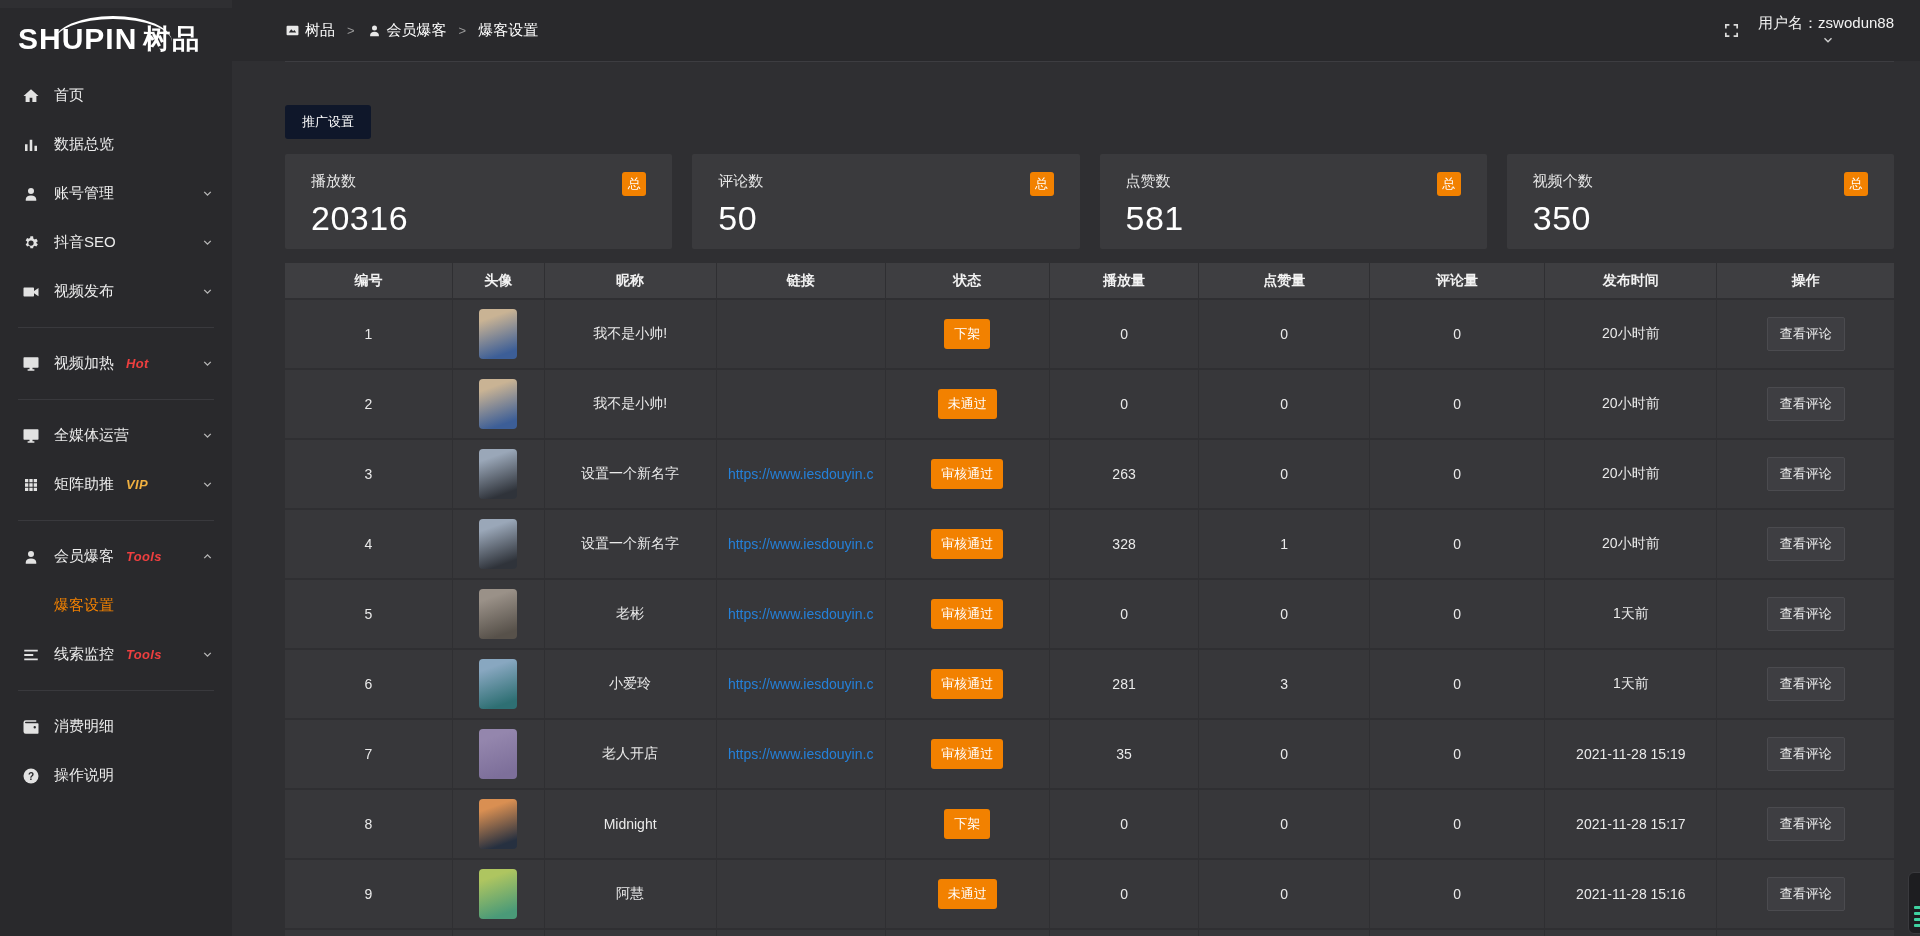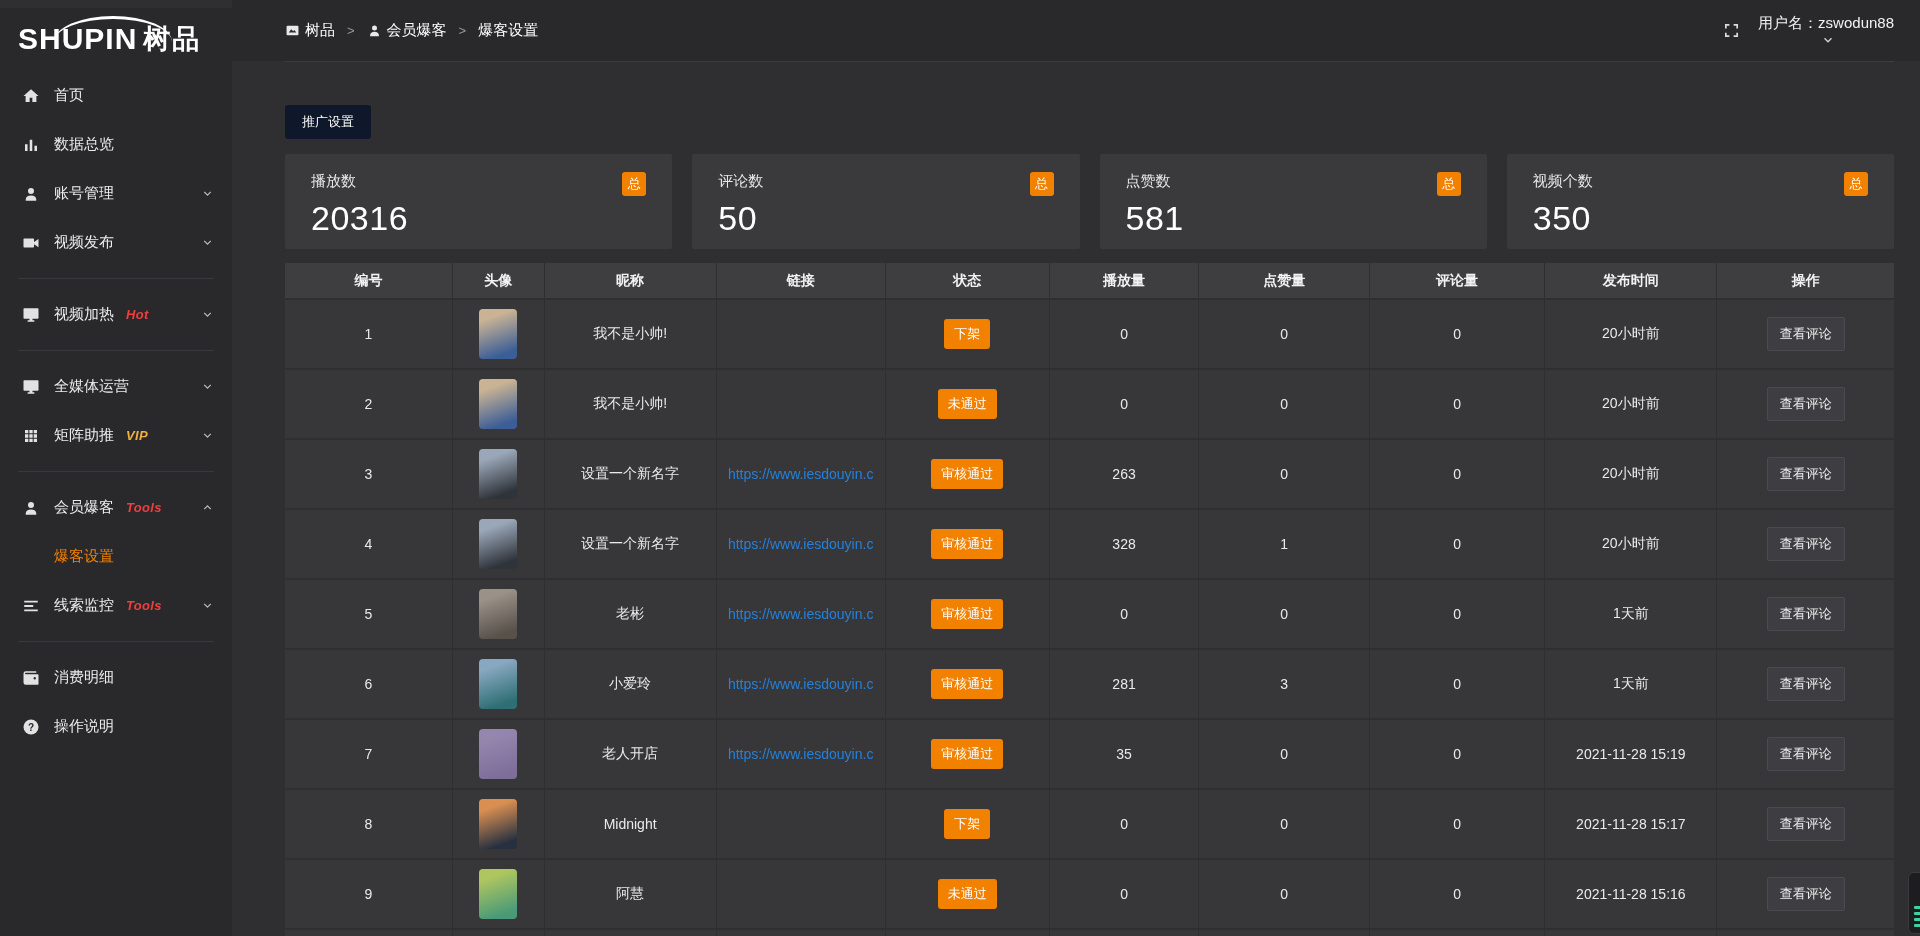--- a/index.html
+++ b/index.html
@@ -116,20 +116,34 @@
 
     <span class="mi-chevron">
           <svg viewBox="0 0 24 24" fill="none" stroke="currentColor" stroke-width="2.6">
             <path d="M6 9l6 6 6-6"></path>
           </svg>
         </span>
   </div>
       <div class="menu-item">
     <span class="mi-icon">
           <svg viewBox="0 0 24 24" fill="currentColor">
+            <path d="M19.1 12.9c.1-.3.1-.6.1-.9s0-.6-.1-.9l2-1.6-1.9-3.3-2.4 1a7 7 0 0 0-1.6-.9L14.8 3h-3.6l-.4 2.3c-.6.2-1.1.5-1.6.9l-2.4-1-1.9 3.3 2 1.6c-.1.3-.1.6-.1.9s0 .6.1.9l-2 1.6 1.9 3.3 2.4-1c.5.4 1 .7 1.6.9l.4 2.3h3.6l.4-2.3c.6-.2 1.1-.5 1.6-.9l2.4 1 1.9-3.3-2-1.6zM12 15.5a3.5 3.5 0 1 1 0-7 3.5 3.5 0 0 1 0 7z"></path>
+          </svg>
+        </span>
+    <span class="mi-label">抖音SEO</span>
+
+    <span class="mi-chevron">
+          <svg viewBox="0 0 24 24" fill="none" stroke="currentColor" stroke-width="2.6">
+            <path d="M6 9l6 6 6-6"></path>
+          </svg>
+        </span>
+  </div>
+      <div class="menu-item">
+    <span class="mi-icon">
+          <svg viewBox="0 0 24 24" fill="currentColor">
             <path d="M16 10.5V7a1 1 0 0 0-1-1H3a1 1 0 0 0-1 1v10a1 1 0 0 0 1 1h12a1 1 0 0 0 1-1v-3.5l6 4v-11l-6 4z"></path>
           </svg>
         </span>
     <span class="mi-label">视频发布</span>
 
     <span class="mi-chevron">
           <svg viewBox="0 0 24 24" fill="none" stroke="currentColor" stroke-width="2.6">
             <path d="M6 9l6 6 6-6"></path>
           </svg>
         </span>

